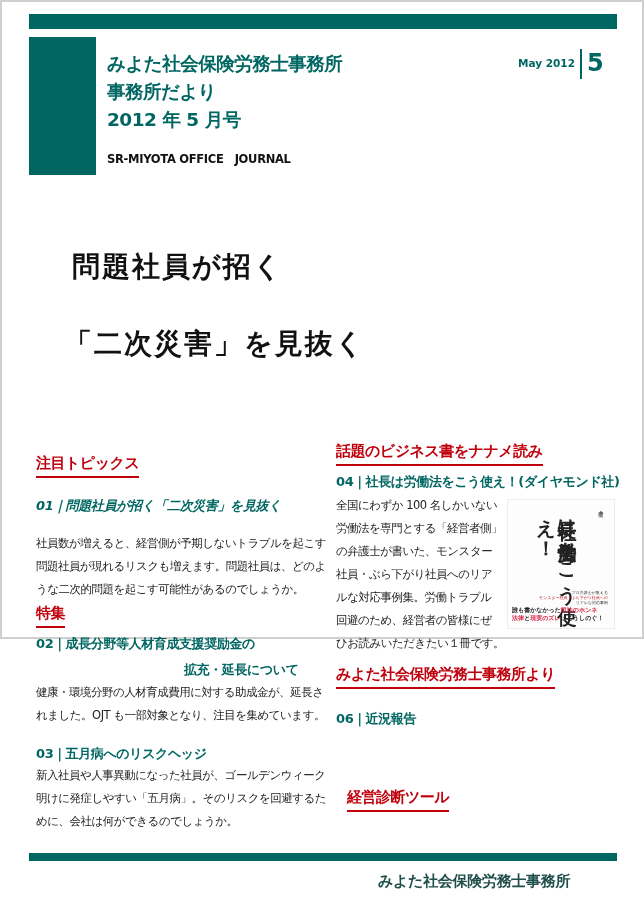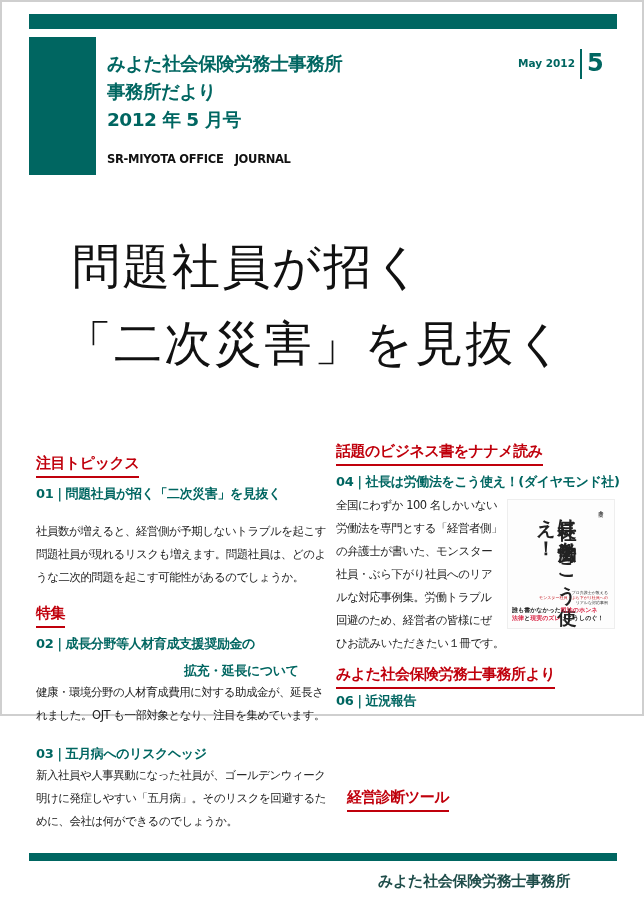--- a/index.html
+++ b/index.html
@@ -1,32 +1,32 @@
 <!DOCTYPE html>
 <html><head>
 <meta charset="utf-8">
 <style>
   * { margin: 0; padding: 0; box-sizing: border-box; }
   html, body { width: 644px; height: 910px; background: #ffffff; overflow: hidden; }
   body { font-family: "DejaVu Sans", "Liberation Sans", sans-serif; color: #222; position: relative; }
-  .page { position: absolute; left: 0; top: 0; width: 644px; height: 716px; border: 2px solid #cfcfcf; background: #fff; }
+  .page { position: absolute; left: 0; top: 0; width: 644px; height: 639px; border: 2px solid #cfcfcf; background: #fff; }
   .abs { position: absolute; }
 
   .top-bar { left: 27px; top: 12px; width: 588px; height: 15px; background: #006661; }
   .side-block { left: 27px; top: 35px; width: 67px; height: 138px; background: #006661; }
 
   .masthead { left: 105px; top: 48px; color: #006661; font-weight: bold; font-size: 18.5px; line-height: 28px; letter-spacing: -0.5px; }
   .masthead div { white-space: nowrap; }
   .journal { left: 105px; top: 150px; font-size: 11.5px; font-weight: bold; color: #111; letter-spacing: -0.3px; white-space: nowrap; }
 
   .issue-date { left: 516px; top: 55px; font-size: 10.5px; font-weight: bold; color: #006661; white-space: nowrap; }
   .issue-divider { left: 578px; top: 47px; width: 1.5px; height: 30px; background: #006661; }
   .issue-num { left: 585px; top: 46px; font-size: 24px; font-weight: bold; color: #006661; line-height: 30px; }
 
-  .headline { left: 70px; top: 226px; font-size: 48px; font-weight: normal; color: #111; line-height: 77px; letter-spacing: 2px; white-space: nowrap; }
+  .headline { left: 70px; top: 226px; font-size: 28px; font-weight: bold; color: #111; line-height: 77px; letter-spacing: 2px; white-space: nowrap; }
 
   .sec-title { color: #c0000c; font-weight: bold; font-size: 15px; white-space: nowrap; padding-bottom: 2px; border-bottom: 2px solid #c0000c; display: inline-block; line-height: 22px; letter-spacing: -0.5px; }
   .item-title { color: #006661; font-weight: bold; font-size: 13px; white-space: nowrap; line-height: 20px; letter-spacing: -0.4px; }
   .body-text { color: #222; font-size: 11.5px; line-height: 23px; white-space: nowrap; letter-spacing: -0.5px; }
 
   .book-cover { left: 505px; top: 497px; width: 108px; height: 130px; background: #fdfdfd; border: 1px solid #eee; overflow: hidden; }
   .book-title { position: absolute; left: 28px; top: 6px; font-family: "DejaVu Serif", serif; font-weight: bold; font-size: 19px; line-height: 21px; color: #222; writing-mode: vertical-rl; height: 90px; }
   .book-author { position: absolute; right: 10px; top: 6px; font-size: 5px; color: #444; writing-mode: vertical-rl; }
   .book-blurb { position: absolute; left: 20px; top: 90px; font-size: 4px; color: #c0000c; line-height: 5px; white-space: nowrap; text-align: right; width: 80px; }
   .book-tagline { position: absolute; left: 4px; top: 106px; font-size: 6px; line-height: 8px; font-weight: bold; color: #222; white-space: nowrap; }
@@ -54,32 +54,32 @@
   <div class="abs issue-divider"></div>
   <div class="abs issue-num">5</div>
 
   <div class="abs headline">
     <div>問題社員が招く</div>
     <div style="margin-left:-8px;">「二次災害」を見抜く</div>
   </div>
 
   <div class="abs" style="left:34px; top:450px;">
     <div class="sec-title">注目トピックス</div>
-    <div class="item-title" style="margin-top:6px;">01｜問題社員が招く「二次災害」を見抜く</div>
+    <div class="item-title" style="margin-top:18px;font-style:italic;">01｜問題社員が招く「二次災害」を見抜く</div>
     <div class="body-text" style="margin-top:16px;">
       <div>社員数が増えると、経営側が予期しないトラブルを起こす</div>
       <div>問題社員が現れるリスクも増えます。問題社員は、どのよ</div>
       <div>うな二次的問題を起こす可能性があるのでしょうか。</div>
     </div>
   </div>
 
   <div class="abs" style="left:34px; top:600px;">
     <div class="sec-title">特集</div>
     <div class="item-title" style="margin-top:6px;">02｜成長分野等人材育成支援奨励金の</div>
-    <div class="item-title" style="margin-top:7px; padding-left:148px;">拡充・延長について</div>
+    <div class="item-title" style="margin-top:7px; padding-left:148px;font-family:Liberation Mono, monospace;">拡充・延長について</div>
     <div class="body-text">
       <div>健康・環境分野の人材育成費用に対する助成金が、延長さ</div>
       <div>れました。OJT も一部対象となり、注目を集めています。</div>
     </div>
     <div class="item-title" style="margin-top:17px;">03｜五月病へのリスクヘッジ</div>
     <div class="body-text">
       <div>新入社員や人事異動になった社員が、ゴールデンウィーク</div>
       <div>明けに発症しやすい「五月病」。そのリスクを回避するた</div>
       <div>めに、会社は何ができるのでしょうか。</div>
     </div>
@@ -108,21 +108,21 @@
       <div style="color:#333;">リアルな対応事例</div>
     </div>
     <div class="book-tagline">
       <div><span>誰も書かなかった</span><span class="red">司法のホンネ</span></div>
       <div><span class="red">法律</span><span>と</span><span class="red">現実のズレ</span><span>はこうしのぐ！</span></div>
     </div>
   </div>
 
   <div class="abs" style="left:334px; top:661px;">
     <div class="sec-title">みよた社会保険労務士事務所より</div>
-    <div class="item-title" style="margin-top:2px;">06｜近況報告</div>
+    <div class="item-title" style="margin-top:20px;">06｜近況報告</div>
   </div>
 
   <div class="abs" style="left:345px; top:784px;">
     <div class="sec-title">経営診断ツール</div>
   </div>
 
   <div class="abs bottom-bar"></div>
   <div class="abs footer-name">みよた社会保険労務士事務所</div>
 </div>
 

